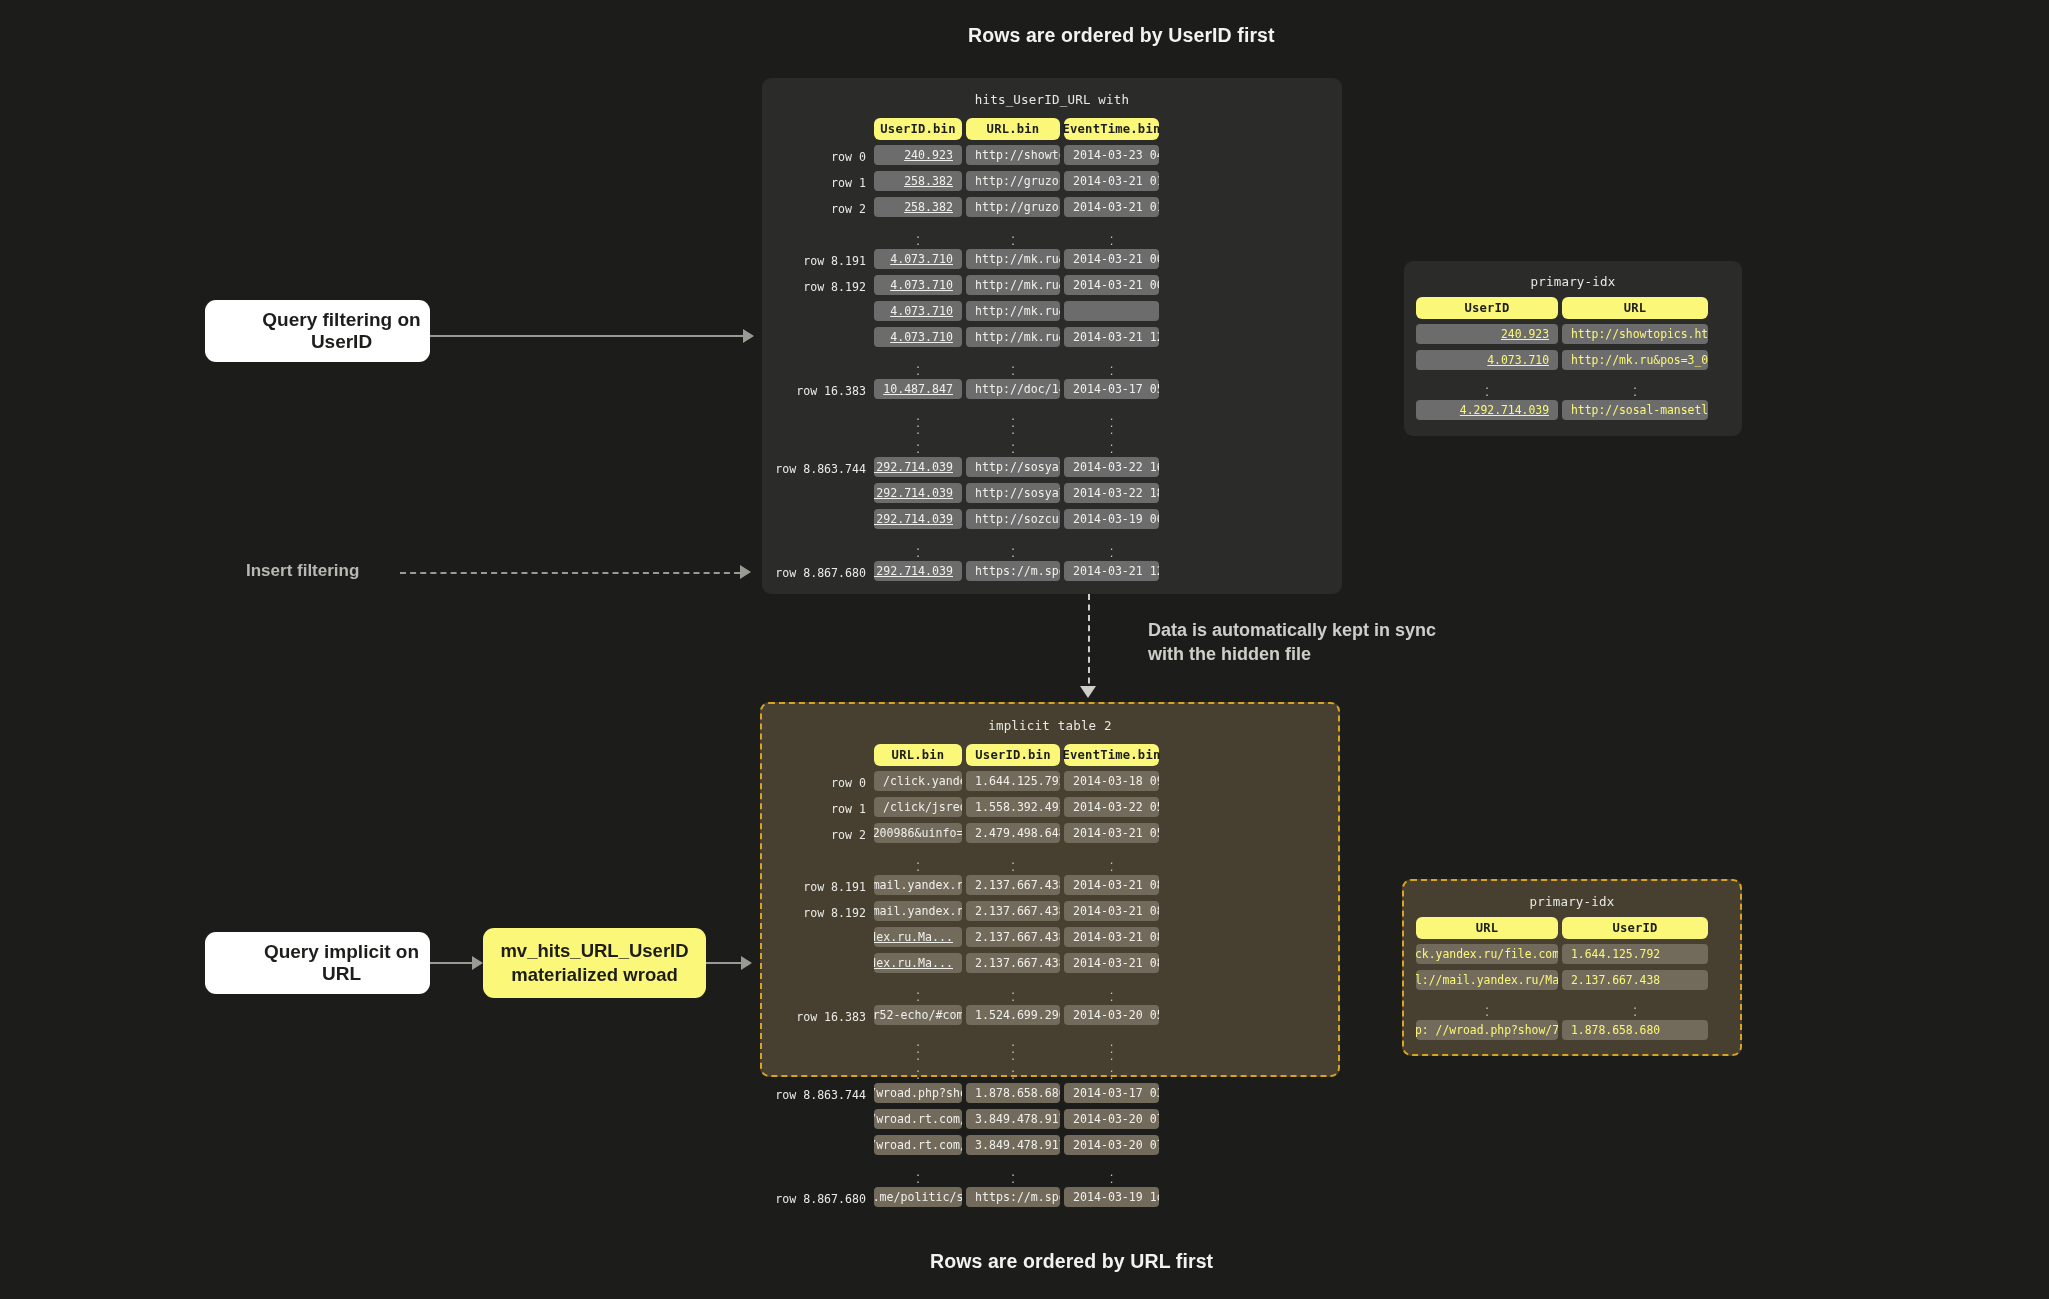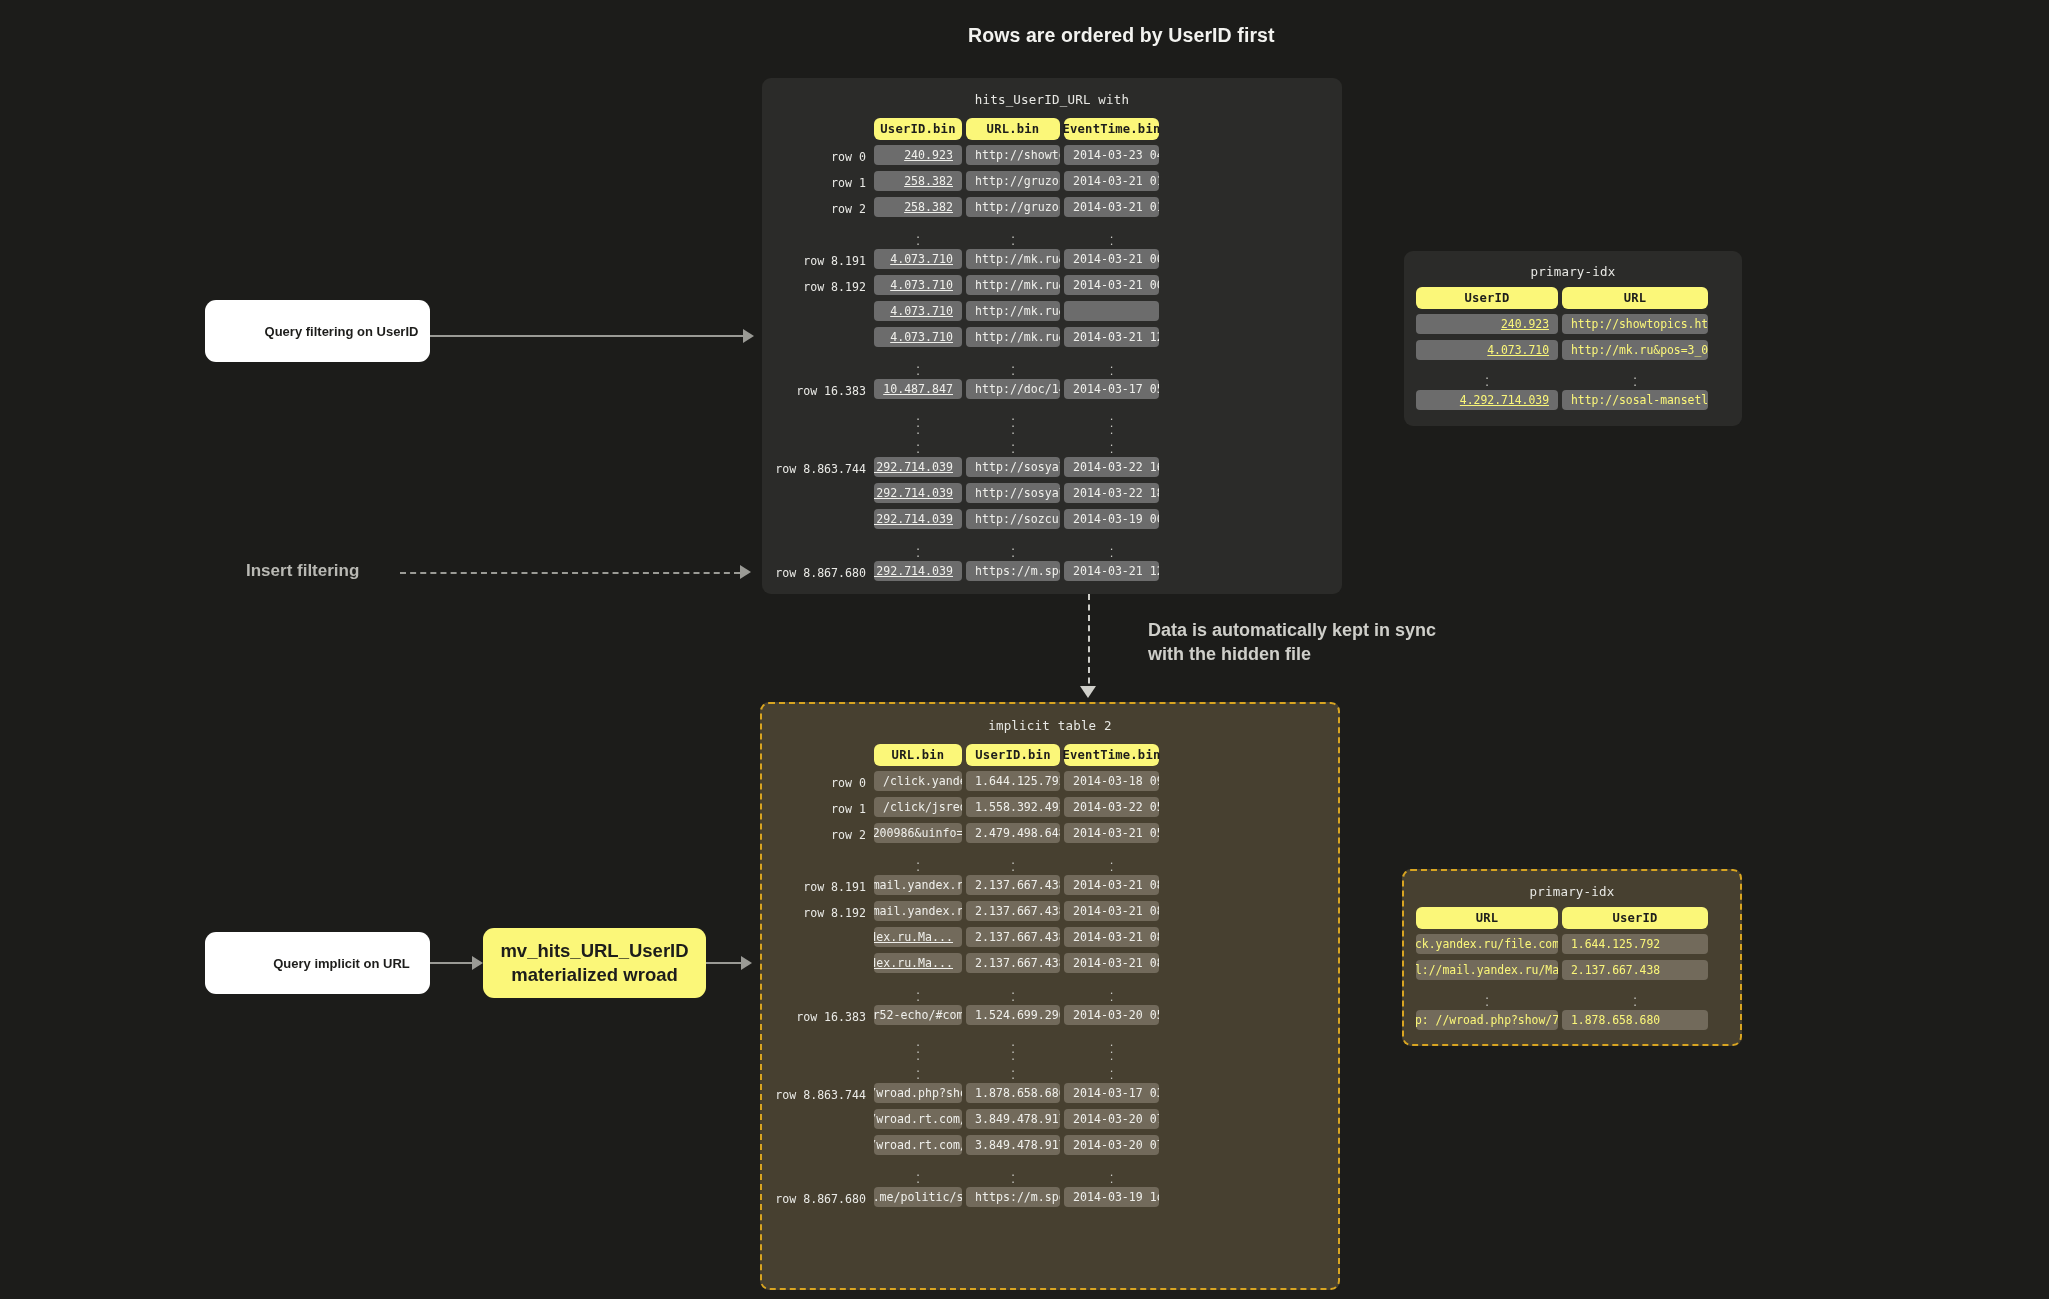--- a/index.html
+++ b/index.html
@@ -29,32 +29,32 @@
   .cell.oliv{background:#726a5b;}
   .cell.r{justify-content:flex-end;text-decoration:underline;}
   .cell.l{justify-content:flex-start;}
   .rowlab{position:absolute;font-size:11.6px;color:#eaeae6;text-align:right;
           white-space:nowrap;}
   .vdots{position:absolute;text-align:center;color:#c9c9c4;font-size:13px;
          line-height:.55;letter-spacing:0;}
   .vdots span{display:block;}
 
   
-  .idx{position:absolute;border-radius:9px;box-sizing:border-box;}
+  .idx{position:absolute;border-radius:9px;box-sizing:border-box;margin-top:10px;}
   .idx.dark{background:#2b2b29;}
   .idx.olive{background:#474030;border:2px dashed #d9a521;}
   .idx .cell{font-size:11.4px;}
   .idx .cell.gray{background:#6c6c6c;color:#fbf779;}
   .idx .cell.oliv{background:#726a5b;color:#fbf779;}
 
   
   .callout{position:absolute;border-radius:11px;display:flex;align-items:center;
            justify-content:center;text-align:center;font-weight:bold;
            box-sizing:border-box;}
-  .callout.white{background:#ffffff;color:#1d1d1b;font-size:13px;padding-left:48px;}
+  .callout.white{background:#ffffff;color:#1d1d1b;font-size:19px;padding-left:48px;}
   .callout.yellow{background:#fbf779;color:#1d1d1b;font-size:18.5px;line-height:1.28;}
 
   .lbl{position:absolute;color:#b9b9b4;font-weight:bold;font-size:17px;white-space:nowrap;}
   .note{position:absolute;color:#cfcfca;font-weight:bold;font-size:18px;line-height:1.35;}
 
   
   .hline{position:absolute;height:2px;background:#9a9a95;}
   .hdash{position:absolute;height:0;border-top:2.5px dashed #9a9a95;}
   .vdash{position:absolute;width:0;border-left:2.5px dashed #cfcfca;}
   .arrow-r{position:absolute;width:0;height:0;
@@ -215,21 +215,21 @@
       <div class="vdots" style="left: 158px; top: 120px; width: 146px;">
         <span>.</span>
         <span>.</span>
         <span>.</span>
       </div>
       <div class="cell mono gray r" style="justify-content: flex-end; left: 12px; top: 139px; width: 142px; height: 20px;">4.292.714.039</div>
       <div class="cell mono gray l" style="left: 158px; top: 139px; width: 146px; height: 20px;">http://sosal-mansetleri...</div>
     </div>
 </div>
 
-<div class="panel olive" style="left:760px;top:702px;width:580px;height:588px;">
+<div class="panel olive" style="left:760px;top:702px;width:580px;height:375px;">
   <div class="panel-title mono" style="top:14px;">implicit table 2</div>
   <div class="grid" id="bot-grid">
       <div class="hdr mono" style="left: 112px; top: 40px; width: 88px; height: 22px;">URL.bin</div>
       <div class="hdr mono" style="left: 204px; top: 40px; width: 94px; height: 22px;">UserID.bin</div>
       <div class="hdr mono" style="left: 302px; top: 40px; width: 95px; height: 22px;">EventTime.bin</div>
       <div class="rowlab mono" style="left: 0px; top: 72px; width: 104px;">row 0</div>
       <div class="cell mono oliv l" style="left: 112px; top: 67px; width: 88px; height: 20px;">/click.yandex.ru/file.co ...</div>
       <div class="cell mono oliv l" style="left: 204px; top: 67px; width: 94px; height: 20px;">1.644.125.792</div>
       <div class="cell mono oliv l" style="left: 302px; top: 67px; width: 95px; height: 20px;">2014-03-18 09:59:01</div>
       <div class="rowlab mono" style="left: 0px; top: 98px; width: 104px;">row 1</div>

